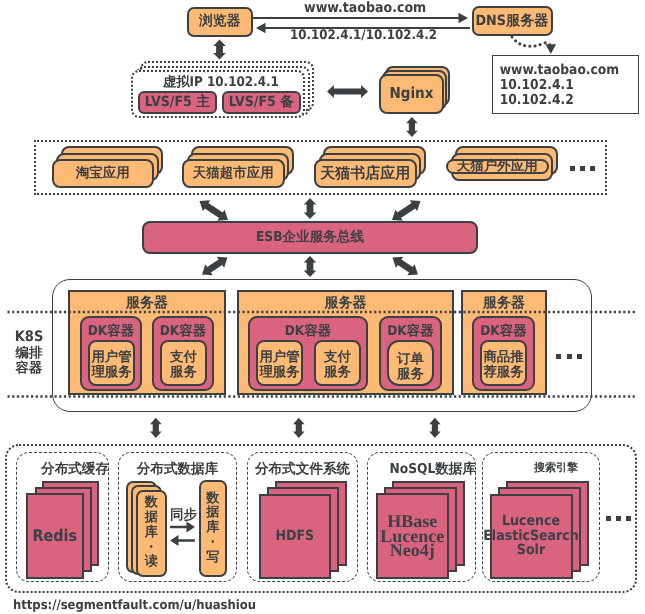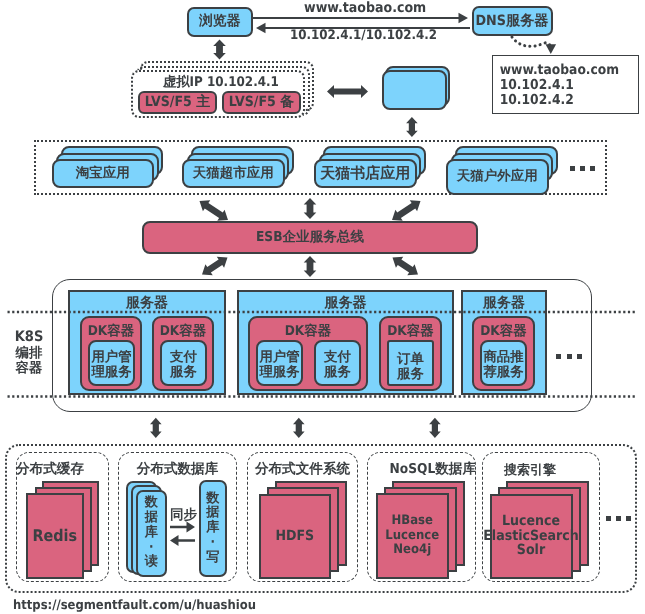--- a/index.html
+++ b/index.html
@@ -3,21 +3,21 @@
 <meta charset="utf-8">
 <style>
 html,body{margin:0;padding:0;background:#fff;}
 body{width:645px;height:614px;position:relative;overflow:hidden;
   font-family:"DejaVu Sans Condensed","DejaVu Sans","Liberation Sans",sans-serif;
   -webkit-font-smoothing:antialiased;text-rendering:geometricPrecision;}
 #stage{position:absolute;left:0;top:0;width:645px;height:614px;}
 .bx{position:absolute;box-sizing:border-box;display:flex;align-items:center;
   justify-content:center;text-align:center;color:#3C4043;font-weight:bold;
   line-height:1.15;}
-.yel{background:#7dd3fc;border:2.2px solid #3C4043;}
+.yel{background:#fdba74;border:2.2px solid #3C4043;}
 .pnk{background:#DA647F;border:2.2px solid #3C4043;}
 .wht{background:#fff;border:2.2px solid #3C4043;}
 .dot{position:absolute;box-sizing:border-box;border:2px dotted #3C4043;background:transparent;}
 .dsh{position:absolute;box-sizing:border-box;border:1.8px dashed #3C4043;background:#fff;}
 svg.ov{position:absolute;left:0;top:0;width:645px;height:614px;pointer-events:none;z-index:50;}
 .t{position:absolute;color:#3C4043;font-weight:bold;white-space:pre;}
 .appstack{position:absolute;width:0;height:0;}
 .ell{position:absolute;display:flex;gap:5.2px;align-items:center;}
 .ell i{width:5px;height:5px;background:#3C4043;display:block;}
 </style>
@@ -86,20 +86,23 @@
 
 <div class="bx wht" style="left:491.7px;top:54.5px;width:147.5px;height:59px;border-radius:0;border-width:1.8px;
             flex-direction:column;align-items:flex-start;justify-content:center;padding-left:7px;font-size:13.7px;line-height:15.2px;padding-top:3px;">
   <div>www.taobao.com</div>
   <div>10.102.4.1</div>
   <div>10.102.4.2</div>
 </div>
 
 <div class="bx yel" style="left:384.5px;top:66px;width:65px;height:39.5px;border-radius:8px;"></div>
 <div class="bx yel" style="left:381.8px;top:70px;width:65px;height:39.5px;border-radius:8px;"></div>
+<div class="bx yel" style="left:379px;top:74px;width:65px;height:39.5px;border-radius:8px;font-size:15px;">
+  <span>Nginx</span>
+</div>
 
 <div class="dot" style="left:140px;top:61px;width:174px;height:50px;border-radius:8px;"></div>
 <div class="dot" style="left:135.5px;top:65.5px;width:174px;height:50px;border-radius:8px;"></div>
 <div class="dot" style="left:131px;top:70px;width:174px;height:48px;border-radius:8px;background:#fff;"></div>
 <div class="t" style="left:163px;top:73px;font-size:13.3px;">虚拟IP 10.102.4.1</div>
 <div class="bx pnk" style="left:138px;top:91px;width:79px;height:23px;border-radius:6px;font-size:14px;">
   <span>LVS/F5 主</span>
 </div>
 <div class="bx pnk" style="left:222px;top:91px;width:79px;height:23px;border-radius:6px;font-size:14px;">
   <span>LVS/F5 备</span>
@@ -127,21 +130,21 @@
   <div class="bx yel" style="left:9.2px;top:-13px;width:102.5px;height:28.8px;border-radius:8px;"></div>
   <div class="bx yel" style="left:4.6px;top:-6.5px;width:102.5px;height:28.8px;border-radius:8px;"></div>
   <div class="bx yel" style="left:0;top:0;width:102.5px;height:28.8px;border-radius:8px;font-size:15px;">
     <span>天猫书店应用</span>
   </div>
 </div>
 
 <div class="appstack" style="left:446px;top:159px;">
   <div class="bx yel" style="left:9.2px;top:-13px;width:102.5px;height:28.8px;border-radius:8px;"></div>
   <div class="bx yel" style="left:4.6px;top:-6.5px;width:102.5px;height:28.8px;border-radius:8px;"></div>
-  <div class="bx yel" style="left:0;top:0;width:102.5px;height:36px;border-radius:8px;font-size:13.5px;">
+  <div class="bx yel" style="left:0;top:0;width:102.5px;height:15px;border-radius:8px;font-size:13.5px;">
     <span>天猫户外应用</span>
   </div>
 </div>
 
 <div class="ell" style="left:570px;top:166px;">
   <i></i>
       <i></i>
       <i></i>
 </div>
 
@@ -190,21 +193,21 @@
   <div>理服务</div>
 </div>
 <div class="bx yel" style="left:314px;top:340px;width:47px;height:46px;border-radius:8px;flex-direction:column;font-size:13.4px;line-height:15.3px;padding-top:4px;">
   <div>支付</div>
   <div>服务</div>
 </div>
 <div class="bx pnk" style="left:379px;top:316px;width:63px;height:75px;border-radius:9px;flex-direction:column;
             justify-content:flex-start;padding-top:6px;font-size:13.5px;">
   <span>DK容器</span>
 </div>
-<div class="bx yel" style="left:387px;top:340px;width:47px;height:46px;border-radius:3px;flex-direction:column;font-size:13.4px;line-height:15.3px;padding-top:8px;">
+<div class="bx yel" style="left:387px;top:340px;width:47px;height:46px;border-radius:12px;flex-direction:column;font-size:13.4px;line-height:15.3px;padding-top:8px;">
   <div>订单</div>
   <div>服务</div>
 </div>
 
 <div class="bx yel" style="left:461px;top:290px;width:86px;height:105px;border-radius:0;flex-direction:column;
             justify-content:flex-start;padding-top:3px;font-size:14px;">
   <span>服务器</span>
 </div>
 <div class="bx pnk" style="left:472px;top:316px;width:63px;height:75px;border-radius:9px;flex-direction:column;
             justify-content:flex-start;padding-top:6px;font-size:13.5px;">
@@ -217,21 +220,21 @@
 
 <div class="ell" style="left:556.4px;top:353.8px;">
   <i></i>
       <i></i>
       <i></i>
 </div>
 
 <div class="dot" style="left:5px;top:443.5px;width:632px;height:149px;border-radius:14px;"></div>
 
 <div class="dsh" style="left:16px;top:452px;width:93px;height:130px;border-radius:13px;"></div>
-<div class="t" style="left:16px;top:461px;width:93px;text-align:left;font-size:13.6px;">分布式缓存</div>
+<div class="t" style="left:16px;top:461px;width:93px;text-align:right;font-size:13.6px;">分布式缓存</div>
 <div class="bx pnk" style="left:41.8px;top:480.5px;width:57.5px;height:85px;border-radius:0;"></div>
 <div class="bx pnk" style="left:34.5px;top:486.8px;width:57.5px;height:85px;border-radius:0;"></div>
 <div class="bx pnk" style="left:26px;top:493px;width:57.5px;height:85.5px;border-radius:0;font-size:16px;">
   <span>Redis</span>
 </div>
 
 <div class="dsh" style="left:118px;top:452px;width:119px;height:130px;border-radius:13px;"></div>
 <div class="t" style="left:118px;top:461px;width:119px;text-align:center;font-size:13.6px;">分布式数据库</div>
 <div class="bx yel" style="left:126px;top:480.5px;width:31px;height:92px;border-radius:7px;"></div>
 <div class="bx yel" style="left:130.6px;top:485px;width:31px;height:89.5px;border-radius:7px;"></div>
@@ -256,28 +259,28 @@
 <div class="bx pnk" style="left:274.5px;top:480.5px;width:72.5px;height:85px;border-radius:0;"></div>
 <div class="bx pnk" style="left:266.5px;top:487px;width:72.5px;height:85px;border-radius:0;"></div>
 <div class="bx pnk" style="left:258.5px;top:493.5px;width:72.5px;height:85px;border-radius:0;font-size:14px;">
   <span>HDFS</span>
 </div>
 
 <div class="dsh" style="left:367px;top:452px;width:109px;height:130px;border-radius:13px;"></div>
 <div class="t" style="left:367px;top:461px;width:109px;text-align:right;font-size:13.6px;">NoSQL数据库</div>
 <div class="bx pnk" style="left:392px;top:480.5px;width:72.5px;height:85px;border-radius:0;"></div>
 <div class="bx pnk" style="left:384px;top:487px;width:72.5px;height:85px;border-radius:0;"></div>
-<div class="bx pnk" style="left:376px;top:493px;width:72.5px;height:85.5px;border-radius:0;flex-direction:column;font-size:13px;line-height:14.4px;">
+<div class="bx pnk" style="left:376px;top:493px;width:72.5px;height:85.5px;border-radius:0;flex-direction:column;font-size:18px;line-height:14.4px;font-family:Liberation Serif, serif;">
   <div>HBase</div>
   <div>Lucence</div>
   <div>Neo4j</div>
 </div>
 
 <div class="dsh" style="left:482px;top:452px;width:118px;height:130px;border-radius:13px;"></div>
-<div class="t" style="left:482px;top:461px;width:96px;text-align:center;font-size:13px;">搜索引擎</div>
+<div class="t" style="left:482px;top:461px;width:96px;text-align:right;font-size:11px;">搜索引擎</div>
 <div class="bx pnk" style="left:505.5px;top:480.5px;width:83px;height:85px;border-radius:0;"></div>
 <div class="bx pnk" style="left:497.5px;top:487px;width:83px;height:85px;border-radius:0;"></div>
 <div class="bx pnk" style="left:489.5px;top:493.5px;width:83px;height:85px;border-radius:0;flex-direction:column;font-size:14px;line-height:1.05;">
   <div>Lucence</div>
   <div>ElasticSearch</div>
   <div>Solr</div>
 </div>
 
 <div class="ell" style="left:605.5px;top:515.5px;">
   <i></i>

